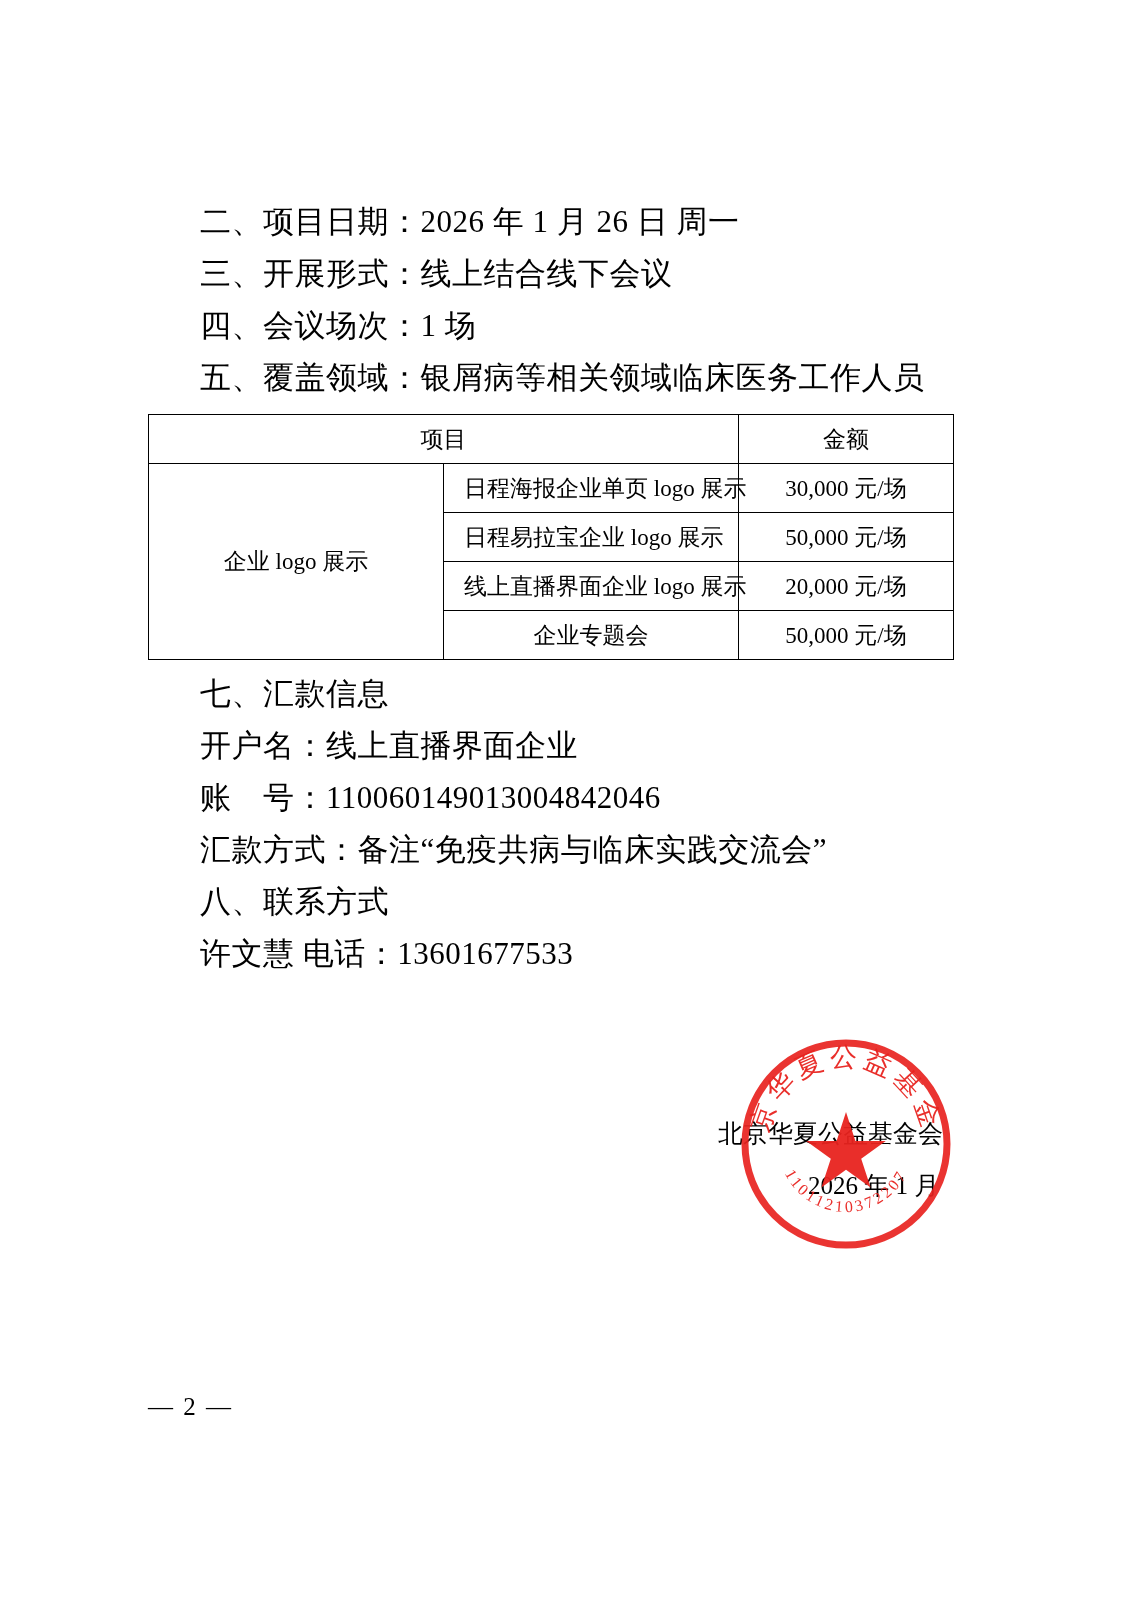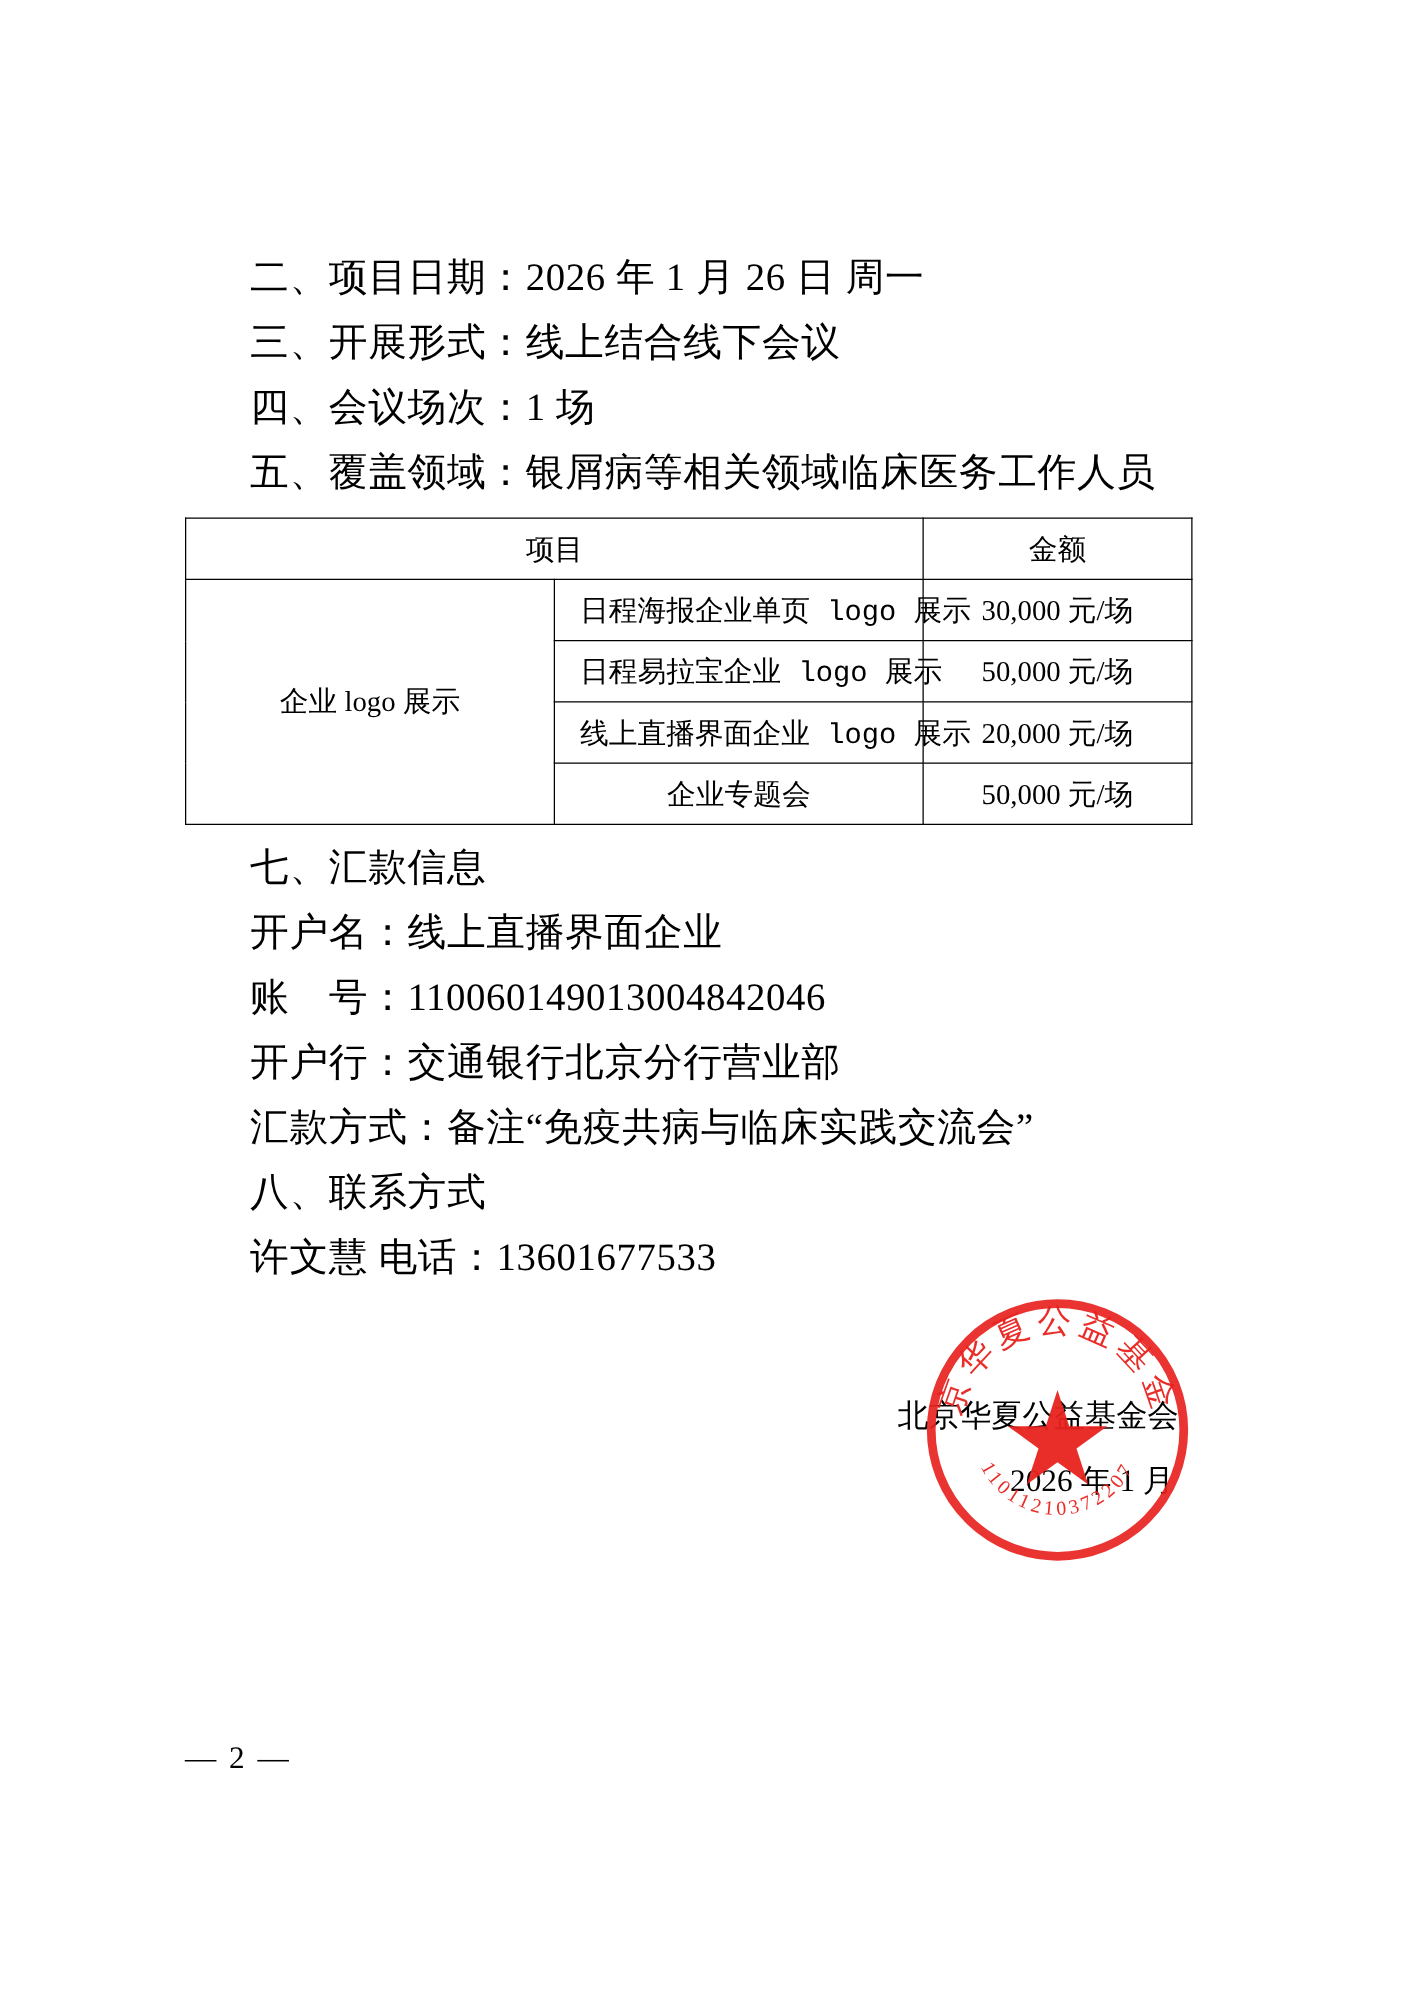--- a/index.html
+++ b/index.html
@@ -46,21 +46,21 @@
   }
   table.coop td {
     border: 1px solid #000000;
     font-size: 23px;
     text-align: center;
     padding: 6px 20px;
     height: 36px;
     white-space: nowrap;
   }
   td.col-item { width: 272px; }
-  td.col-desc { width: 360px; font-family: Liberation Mono, monospace; }
+  td.col-desc { width: 360px; }
   td.col-amt  { width: 174px; margin-top: 15px; }
   td.header-item { }
   td.rowspan-label {
     font-size: 25px;
     vertical-align: middle;
   }
   .footer-block {
     position: absolute;
     left: 718px;
     top: 1108px;
@@ -123,21 +123,20 @@
         <tr>
           <td class="col-desc">企业专题会</td>
           <td class="col-amt">50,000 元/场</td>
         </tr>
       </tbody>
     </table>
 
     <div class="line indent">七、汇款信息</div>
     <div class="line indent">开户名：线上直播界面企业</div>
     <div class="line indent">账　号：110060149013004842046</div>
-    <div class="line indent">开户行：交通银行北京分行营业部</div>
     <div class="line indent">汇款方式：备注“免疫共病与临床实践交流会”</div>
 
     <div class="line indent">八、联系方式</div>
     <div class="line indent">许文慧  电话：13601677533</div>
 
   </div>
 
   <div class="footer-block">
     <div class="fb-line1">北京华夏公益基金会</div>
     <div class="fb-line2">2026 年 1 月</div>

